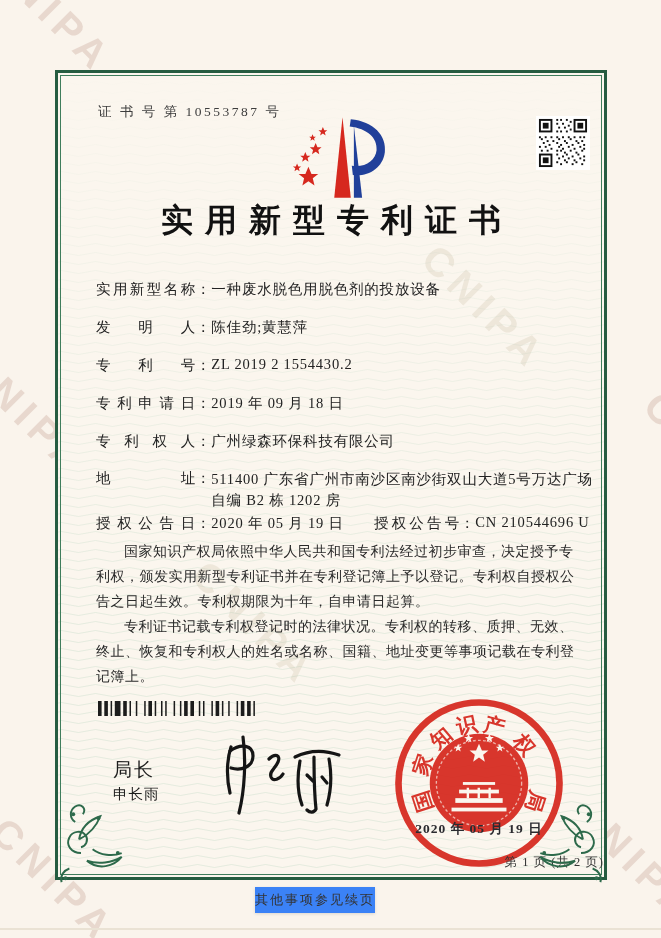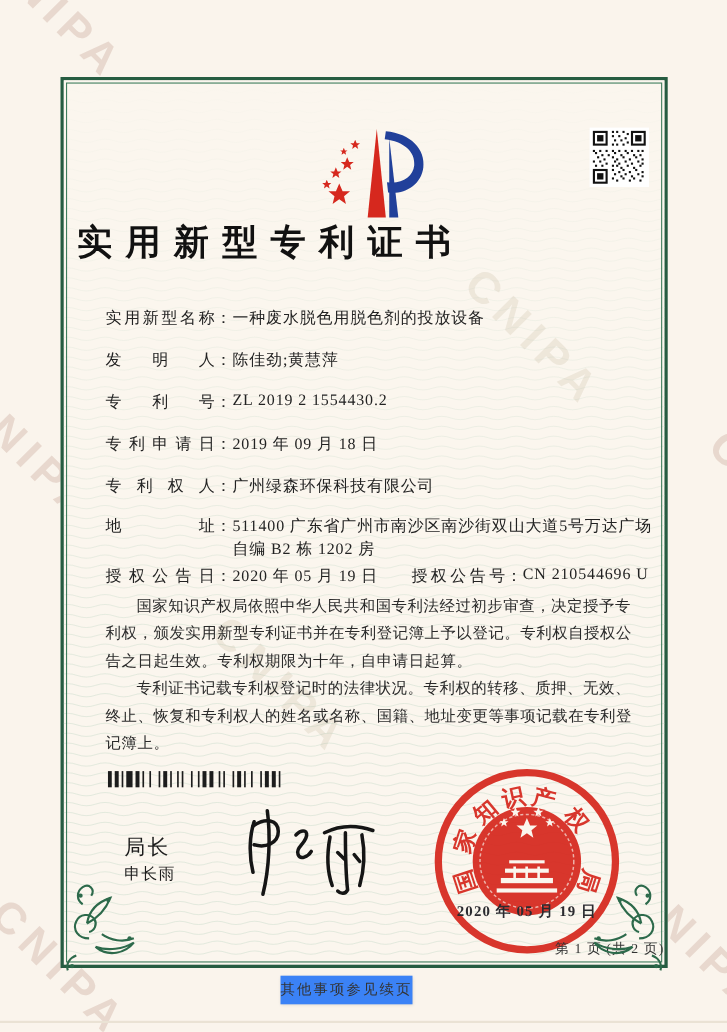--- a/index.html
+++ b/index.html
@@ -39,21 +39,21 @@
   .content{position:absolute;inset:0;}
   
   .cert-no{
     position:absolute;left:40px;top:30px;
     font-size:13.5px;letter-spacing:2.5px;color:#3d3d3d;
   }
   .logo{position:absolute;left:232px;top:38px;}
   .qr{position:absolute;left:478px;top:43px;background:#fff;padding:2px;}
   .title{
     position:absolute;left:0;top:126px;width:100%;
-    text-align:left;font-size:32px;font-weight:bold;
+    text-align:center;font-size:32px;font-weight:bold;
     letter-spacing:12px;text-indent:12px;color:#111;
   }
   
   .row{position:absolute;left:38px;font-size:14.5px;letter-spacing:.8px;white-space:nowrap;}
   .lbl{
     display:inline-block;width:100px;vertical-align:top;
     text-align:justify;text-align-last:justify;
   }
   .colon{display:inline-block;vertical-align:top;}
   .val{display:inline-block;vertical-align:top;}
@@ -198,20 +198,21 @@
       <path d="M-5 793q8.5 -3 17 0t17 0q8.5 -3 17 0t17 0q8.5 -3 17 0t17 0q8.5 -3 17 0t17 0q8.5 -3 17 0t17 0q8.5 -3 17 0t17 0q8.5 -3 17 0t17 0q8.5 -3 17 0t17 0q8.5 -3 17 0t17 0q8.5 -3 17 0t17 0q8.5 -3 17 0t17 0q8.5 -3 17 0t17 0q8.5 -3 17 0t17 0q8.5 -3 17 0t17 0q8.5 -3 17 0t17 0q8.5 -3 17 0t17 0q8.5 -3 17 0t17 0"></path>
     </svg>
   <div class="fade"></div>
 
   <div class="wm wm-inner" style="left:348px;top:212px;">CNIPA</div>
   <div class="wm wm-inner" style="left:118px;top:528px;">CNIPA</div>
 
   <div class="frame-inner"></div>
 
   <div class="content">
+    <div class="cert-no">证 书 号 第 10553787 号</div>
 
     <svg class="logo" width="105" height="95" viewBox="0 0 100 92">
       <defs>
         <path id="st" d="M0,-10 L2.94,-3.09 L9.51,-3.09 L4.2,1.18 L5.88,8.09 L0,4 L-5.88,8.09 L-4.2,1.18 L-9.51,-3.09 L-2.94,-3.09 Z"></path>
       </defs>
       <path d="M50 6 L58 84 L42 84 Z" fill="#d6281e"></path>
       <path d="M61 14 L69 84 L61 84 Z" fill="#21409a"></path>
       <path d="M58 8 C 80 10, 93 24, 91 40 C 89 56, 74 64, 60 62 L59 53 C 72 55, 82 48, 83 38 C 84 26, 74 17, 57 15 Z" fill="#21409a"></path>
       <use href="#st" x="0" y="0" transform="translate(17,64) scale(1)" fill="#d6281e"></use>
       <use href="#st" transform="translate(6,55) scale(0.42)" fill="#d6281e"></use>

